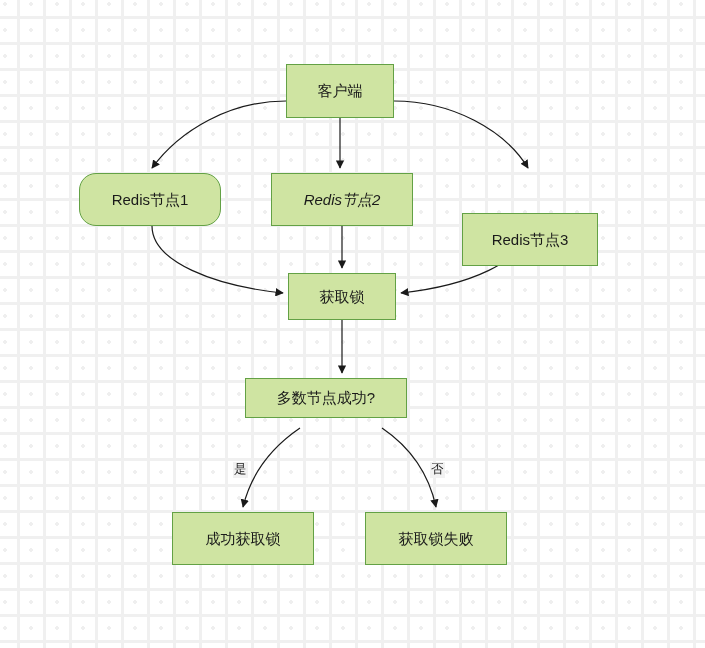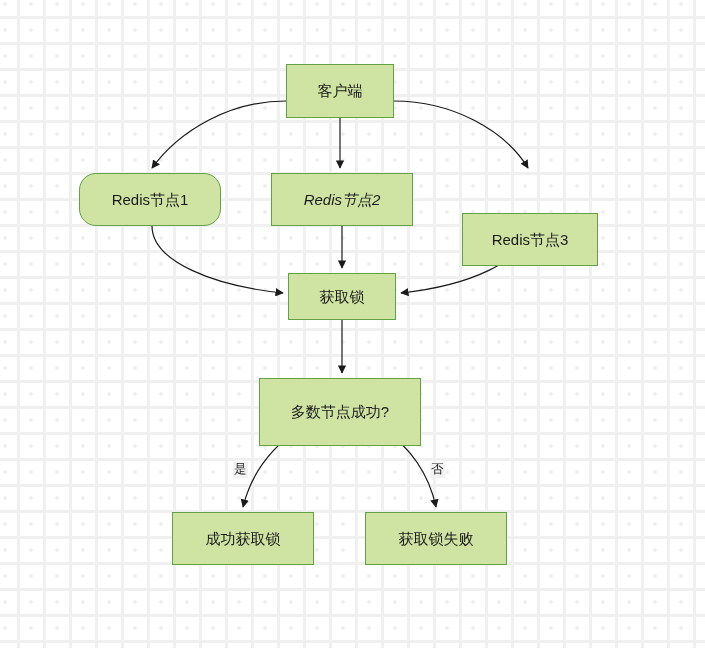--- a/index.html
+++ b/index.html
@@ -114,21 +114,21 @@
   </div>
 
   <div class="node" style="left:462px; top:173px; width:136px; height:53px;margin-top:40px;">
     <span>Redis节点3</span>
   </div>
 
   <div class="node" style="left:288px; top:273px; width:108px; height:47px;text-align:center;">
     <span>获取锁</span>
   </div>
 
-  <div class="node" style="left:259px; top:378px; width:162px; height:68px;">
+  <div class="node" style="left:245px; top:378px; width:162px; height:40px;">
     <span>多数节点成功?</span>
   </div>
 
   <div class="node" style="left:365px; top:512px; width:142px; height:53px;">
     <span>获取锁失败</span>
   </div>
 
   <div class="node" style="left:172px; top:512px; width:142px; height:53px;">
     <span>成功获取锁</span>
   </div>

